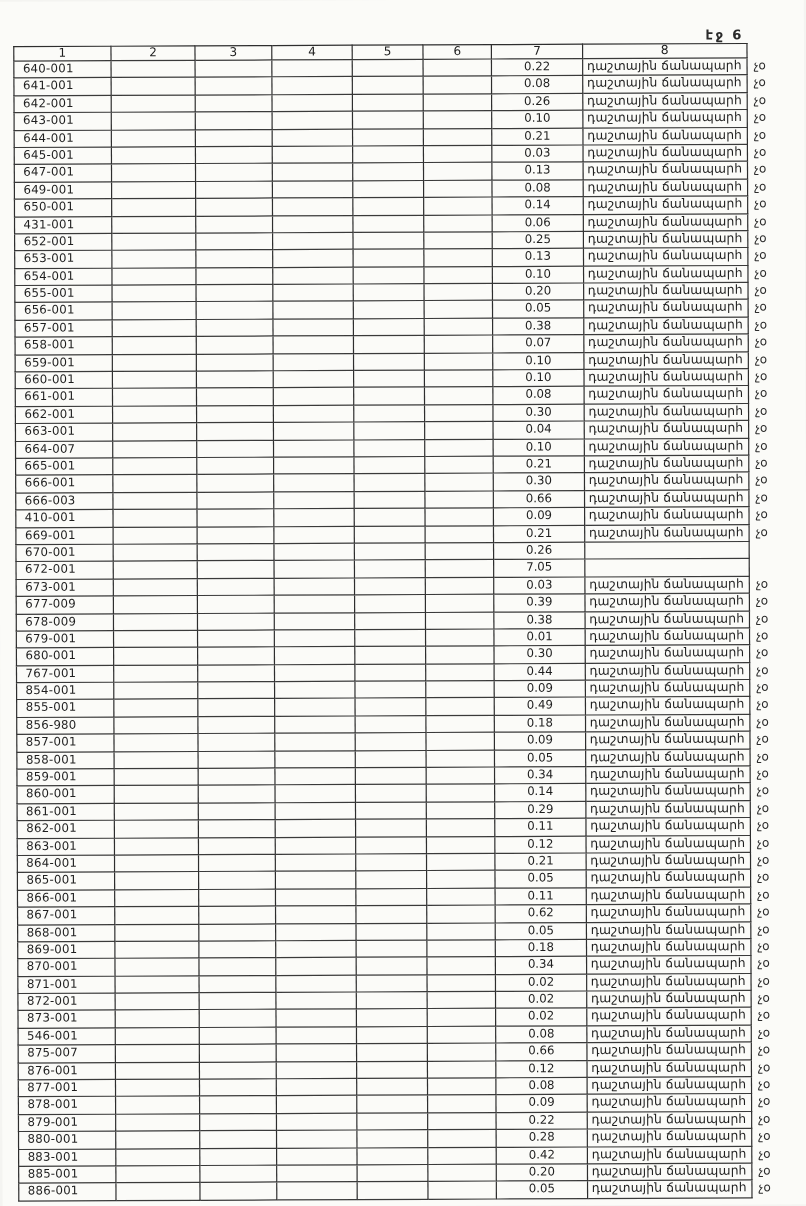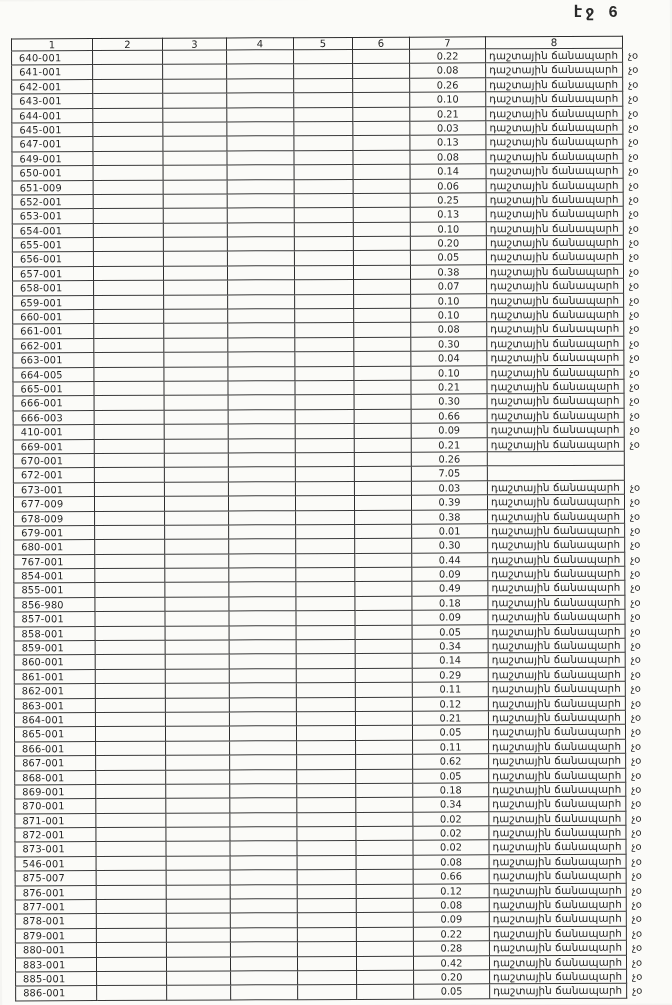--- a/index.html
+++ b/index.html
@@ -11,23 +11,23 @@
     overflow:hidden;
     position:relative;
   }
   .page {
     position:absolute; inset:0;
     background:#fbfbf8;
     transform:rotate(-0.25deg);
     transform-origin:50% 50%;
   }
   .page-num {
-    position:absolute; top:3px; right:50px;
-    font-size:16px; font-weight:bold;
-    letter-spacing:2px; color:#2a2a2a;font-family:Liberation Mono, monospace;
+    position:absolute; top:24px; right:50px;
+    font-size:11px; font-weight:bold;
+    letter-spacing:2px; color:#2a2a2a;
   }
   .table { position:absolute; left:13px; top:37px; }
   .row {
     display:grid;
     grid-template-columns:82px 70px 64px 67px 59px 57px 76px 137px 46px;
   }
   .cell {
     height:14.4px;
     border-right:1px solid #2e2e2e;
     border-bottom:1px solid #3a3a3a;
@@ -155,21 +155,21 @@
           <div class="cell c2"></div>
           <div class="cell c3"></div>
           <div class="cell c4"></div>
           <div class="cell c5"></div>
           <div class="cell c6"></div>
           <div class="cell c7">0.14</div>
           <div class="cell c8">դաշտային ճանապարհ</div>
           <div class="cell c9">չօ</div>
         </div>
         <div class="row">
-          <div class="cell c1">651-009</div>
+          <div class="cell c1">431-001</div>
           <div class="cell c2"></div>
           <div class="cell c3"></div>
           <div class="cell c4"></div>
           <div class="cell c5"></div>
           <div class="cell c6"></div>
           <div class="cell c7">0.06</div>
           <div class="cell c8">դաշտային ճանապարհ</div>
           <div class="cell c9">չօ</div>
         </div>
         <div class="row">
@@ -298,21 +298,21 @@
           <div class="cell c2"></div>
           <div class="cell c3"></div>
           <div class="cell c4"></div>
           <div class="cell c5"></div>
           <div class="cell c6"></div>
           <div class="cell c7">0.04</div>
           <div class="cell c8">դաշտային ճանապարհ</div>
           <div class="cell c9">չօ</div>
         </div>
         <div class="row">
-          <div class="cell c1">664-005</div>
+          <div class="cell c1">664-007</div>
           <div class="cell c2"></div>
           <div class="cell c3"></div>
           <div class="cell c4"></div>
           <div class="cell c5"></div>
           <div class="cell c6"></div>
           <div class="cell c7">0.10</div>
           <div class="cell c8">դաշտային ճանապարհ</div>
           <div class="cell c9">չօ</div>
         </div>
         <div class="row">

